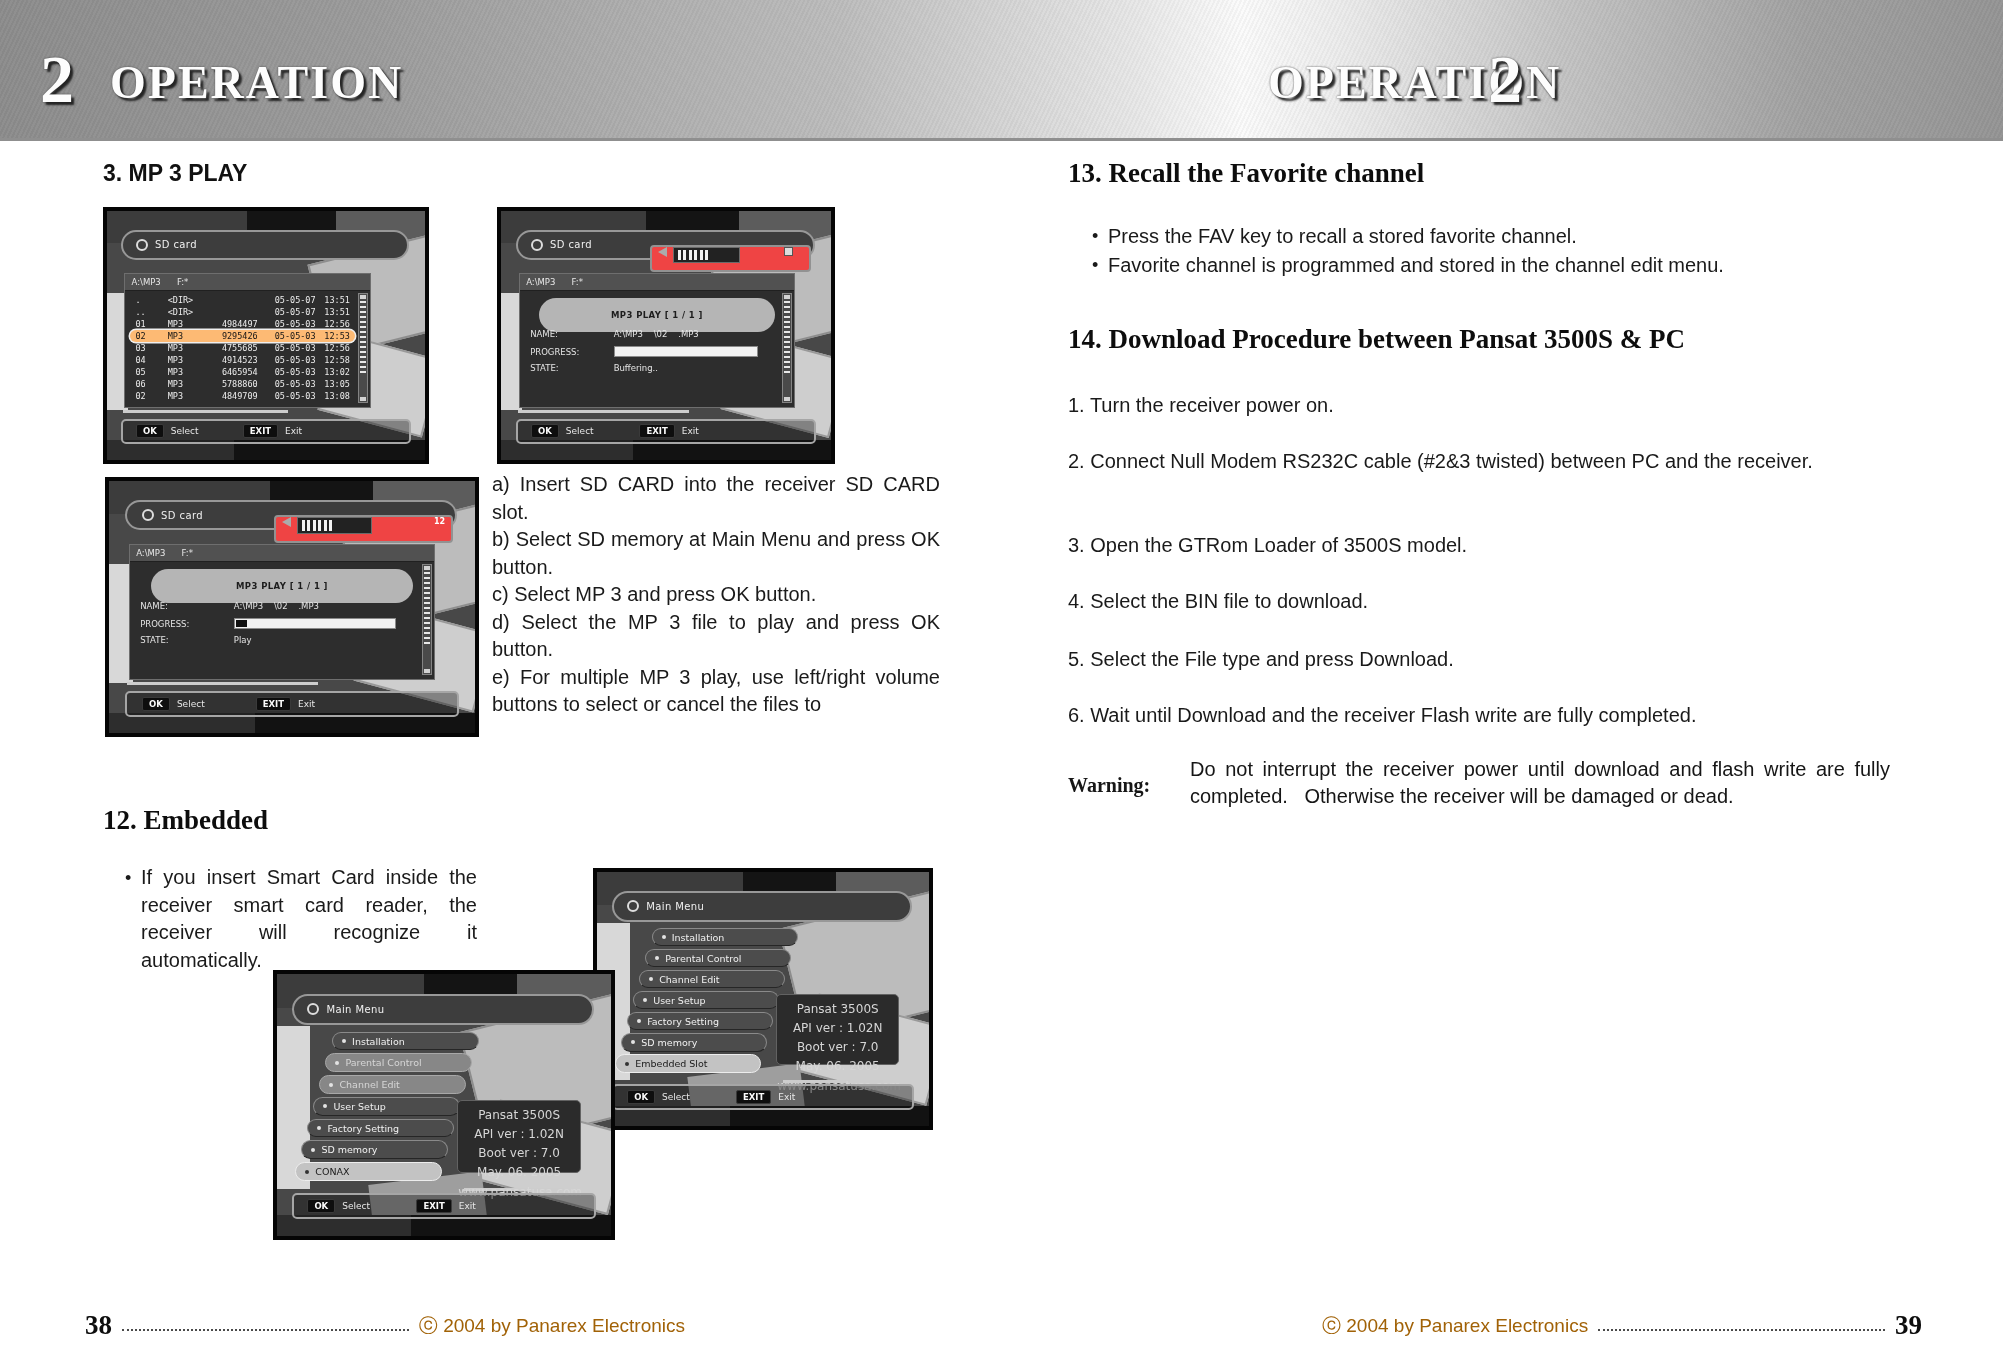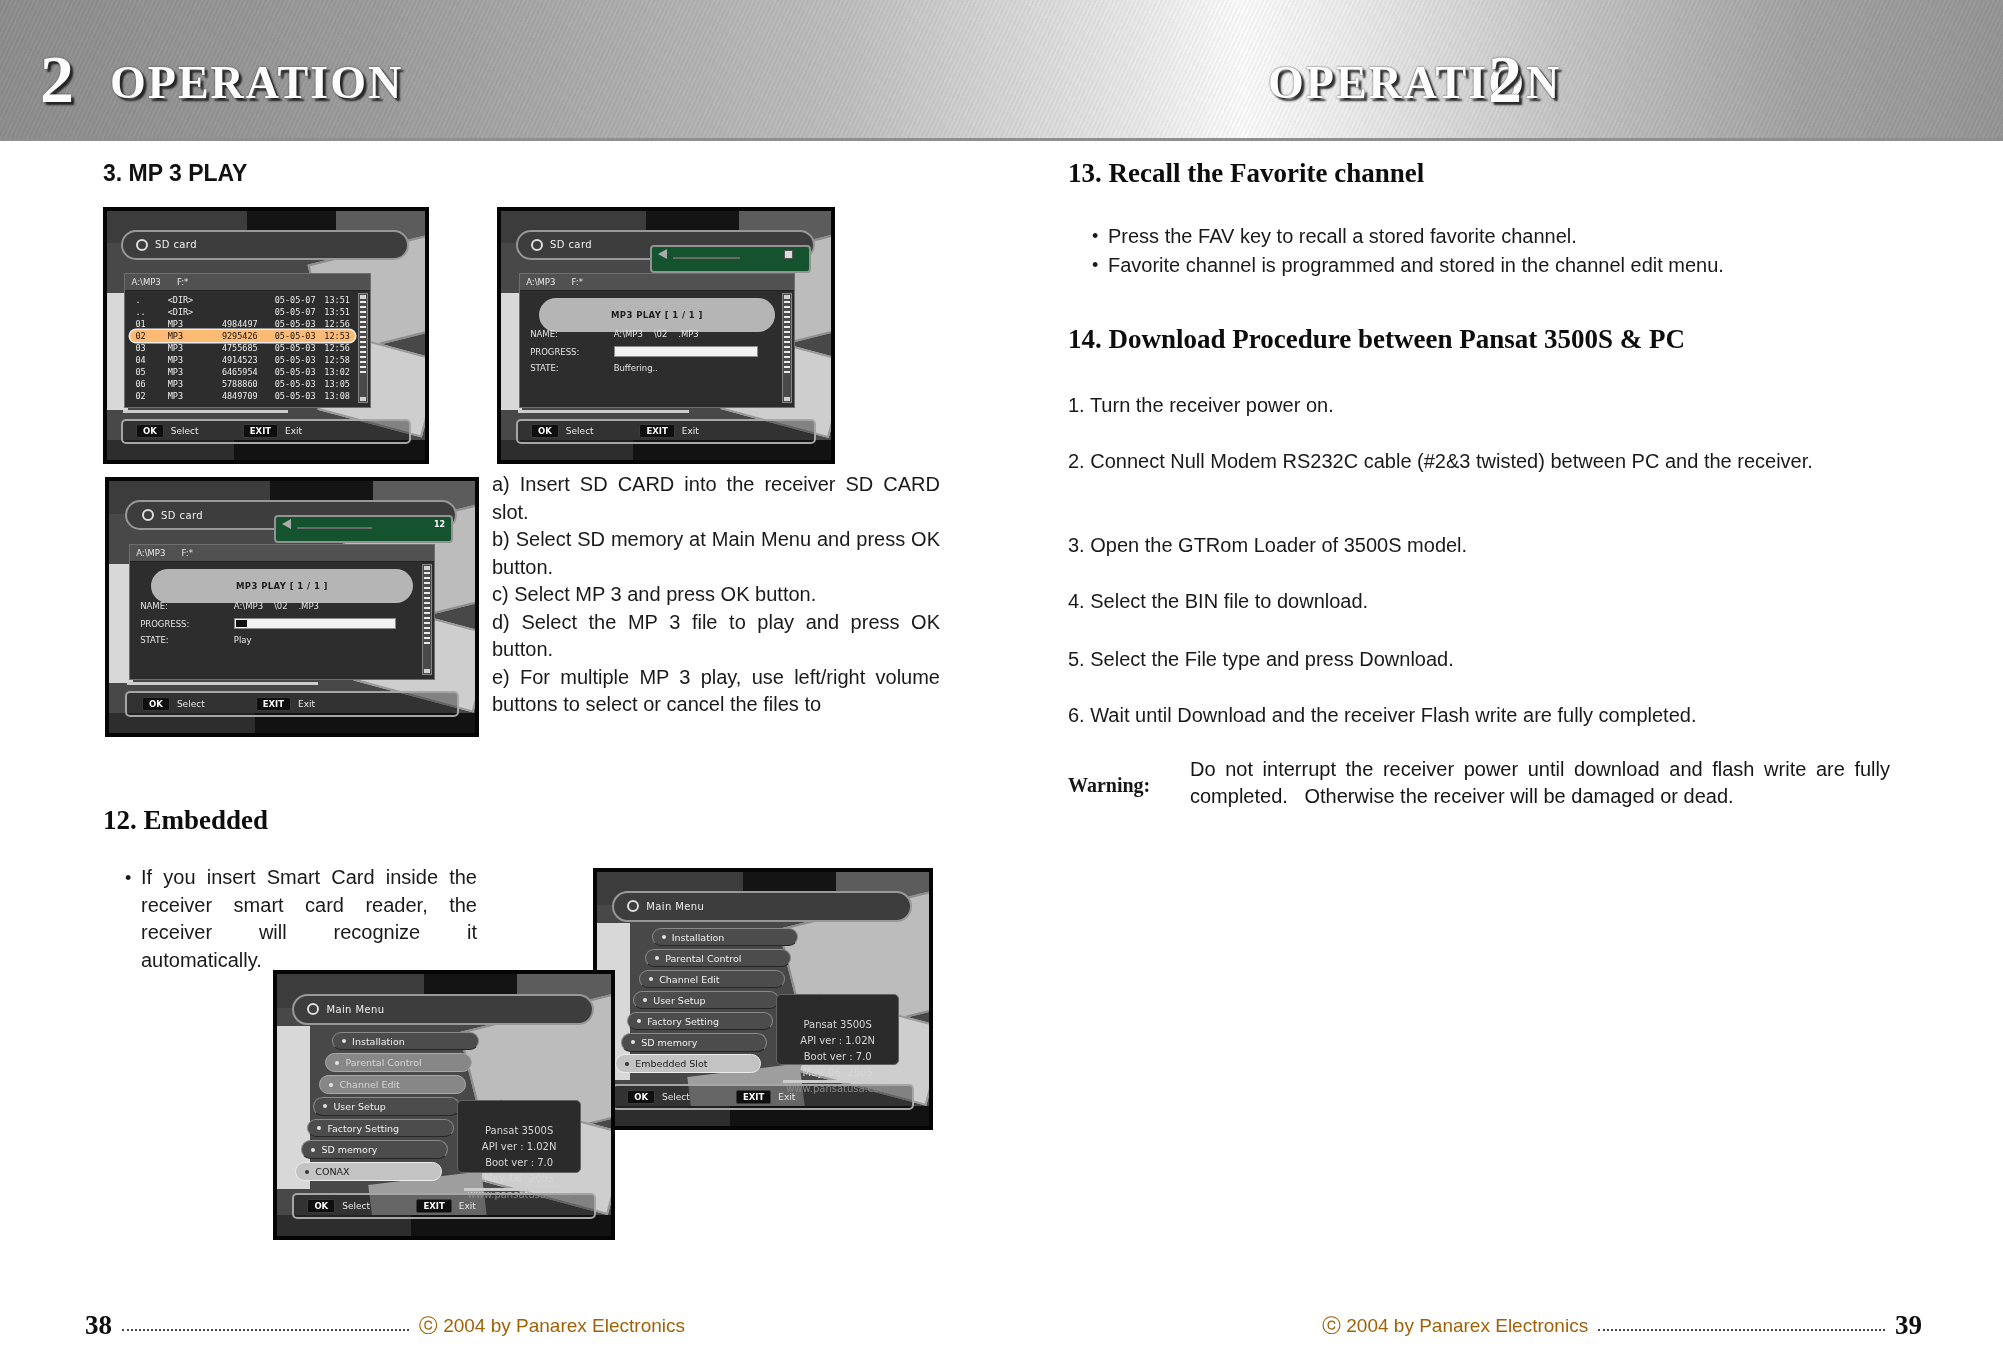--- a/index.html
+++ b/index.html
@@ -81,39 +81,39 @@
   .key-badge.second{margin-left:17%;}
 
   .play-pill{position:absolute;top:24px;left:7%;right:7%;height:34px;background:#b5b5b5;border-radius:999px;
     color:#1d1d1d;font-size:8.5px;font-weight:bold;display:flex;align-items:center;justify-content:center;
     letter-spacing:0.4px;}
   .kv{position:absolute;left:10px;right:18px;display:flex;align-items:center;font-size:8.5px;color:#e4e4e4;}
   .kv .k{width:34%;} .kv .v{white-space:pre;}
   .pbar{width:58%;height:9px;background:#f2f2f2;border:1px solid #8a8a8a;position:relative;}
   .pfill{position:absolute;left:1px;top:1px;bottom:1px;width:7%;background:#101010;}
 
-  .vol{top:13.5%;left:45%;right:6%;height:11%;background:#14532d;border:2px solid #929292;border-radius:4px;
-    display:flex;align-items:flex-end;padding:12px 6px;gap:6px;z-index:6;}
+  .vol{top:13.5%;left:45%;right:6%;height:11%;background:#ef4444;border:2px solid #929292;border-radius:4px;
+    display:flex;align-items:flex-start;padding:0 6px;gap:6px;z-index:6;}
   .spk{width:0;height:0;border-top:5px solid transparent;border-bottom:5px solid transparent;
     border-right:9px solid #ababab;flex:0 0 auto;}
   .vbars{height:72%;width:46%;background:#222;border:1px solid #6a6a6a;display:flex;align-items:center;
     gap:2.5px;padding:0 4px;box-sizing:border-box;}
   .vbar{width:3px;height:68%;background:#f3f3f3;}
   .vknob{margin-left:auto;width:7px;height:7px;background:#dcdcdc;border:1px solid #555;}
   .vnum{color:#fff;font-size:8px;font-weight:bold;margin-left:4px;}
 
   .m-item{height:7.2%;background:#4c4c4c;border:1px solid #8a8a8a;border-bottom-color:#262626;
     border-radius:999px;display:flex;align-items:center;gap:6px;padding:0 9px;color:#f1f1f1;
     font-size:9.5px;z-index:3;width:44%;}
   .m-item .mdot{width:4px;height:4px;background:#e3e3e3;border-radius:50%;flex:0 0 auto;}
   .m-item.grayed{background:#878787;color:#d6d6d6;border-color:#a8a8a8;}
   .m-item.hilite{background:#c3c3c3;color:#1b1b1b;border-color:#ededed;}
   .m-item.hilite .mdot{background:#333;}
   .infobox{left:54%;top:48%;width:37%;height:28%;background:#2b2b2b;border:1px solid #626262;border-radius:5px;
-    color:#d6d6d6;font-size:10px;line-height:1.6;text-align:center;padding-top:22px;z-index:4;}
+    color:#d6d6d6;font-size:12px;line-height:1.6;text-align:center;padding-top:5px;z-index:4;}
 </style>
 </head>
 <body>
 
 <div id="page">
 
   <div class="banner">
     <div class="hdr-num left">2</div>
     <div class="hdr-title left">OPERATION</div>
     <div class="hdr-title right">OPERATION</div>

